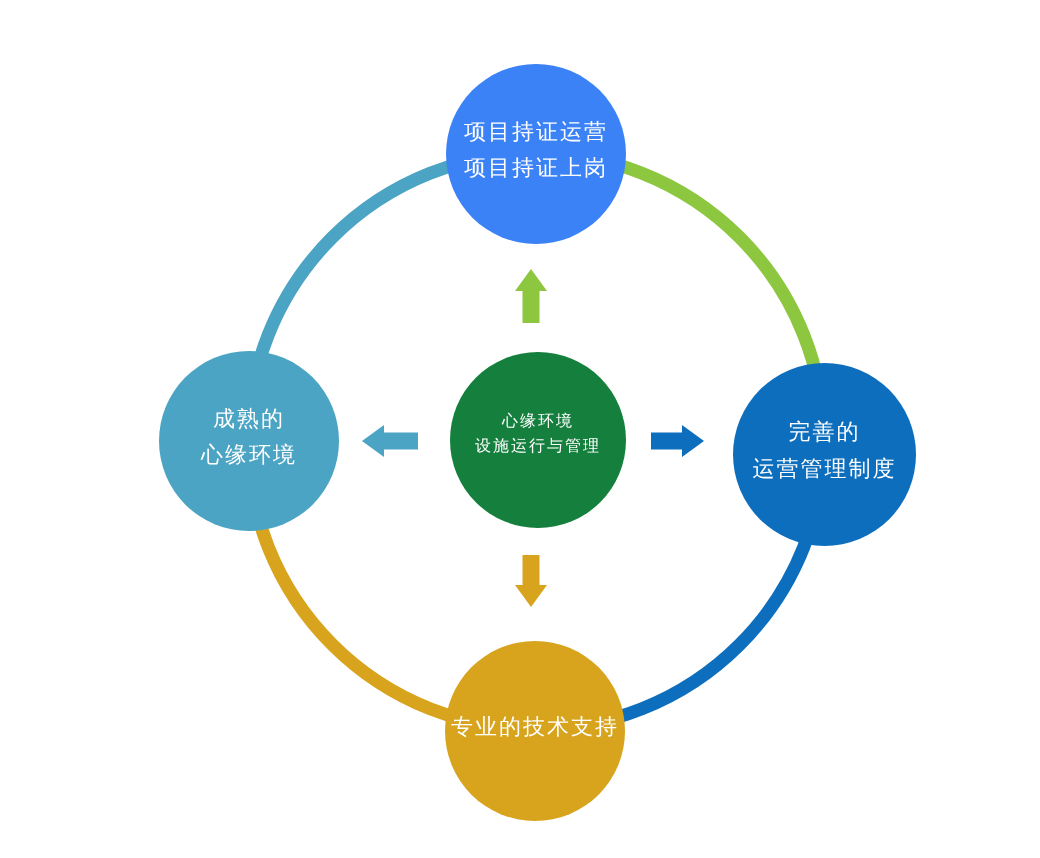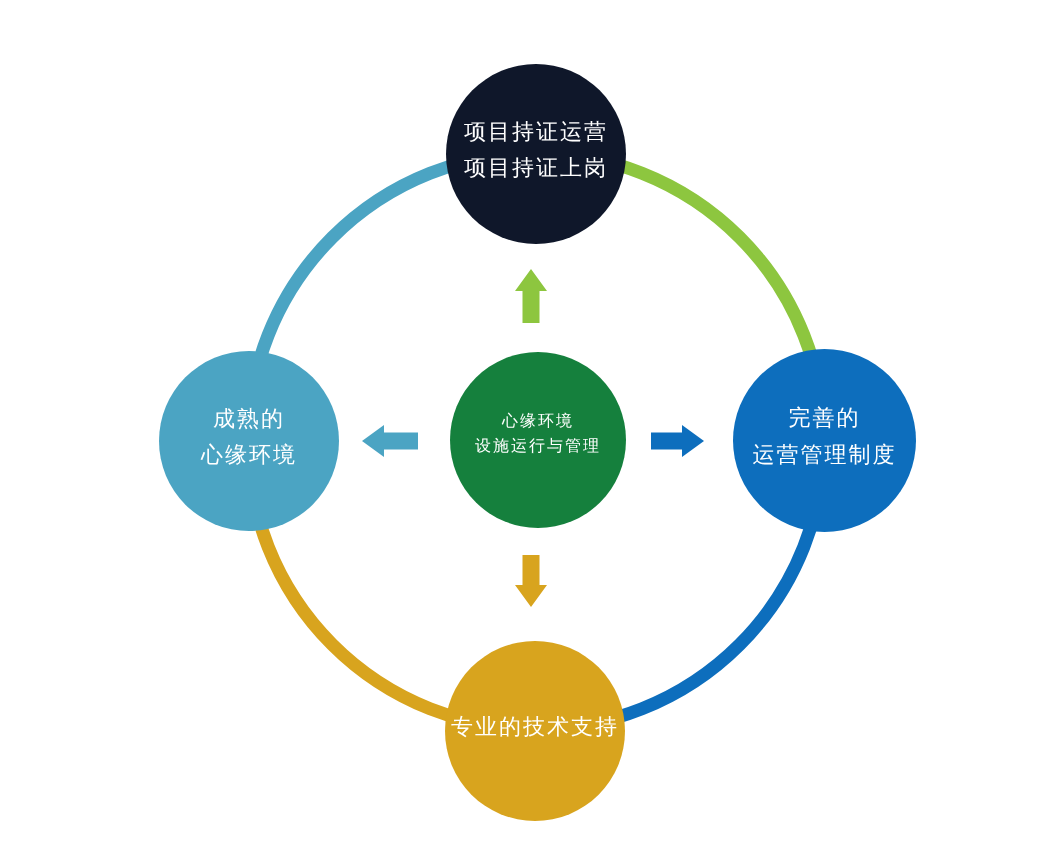--- a/index.html
+++ b/index.html
@@ -29,21 +29,21 @@
       position: absolute;
       border-radius: 50%;
       display: flex;
       align-items: center;
       justify-content: center;
       text-align: center;
       color: #ffffff;
     }
     .node-top    { left: 446px; top: 64px;  width: 180px; height: 180px; }
     .node-left   { left: 159px; top: 351px; width: 180px; height: 180px; }
-    .node-right  { left: 733px; top: 349px; width: 183px; height: 183px; }
+    .node-right  { left: 733px; top: 363px; width: 183px; height: 183px; }
     .node-bottom { left: 445px; top: 641px; width: 180px; height: 180px; font-family: Liberation Serif, serif; }
     .node-center { left: 450px; top: 352px; width: 176px; height: 176px; }
     .node-label {
       font-size: 22px;
       line-height: 1.65;
       letter-spacing: 2px;
       transform: translateY(-4px);
     }
     .node-center .node-label {
       font-size: 16px;
@@ -62,21 +62,21 @@
     <path class="arc" d="M 536 153 A 288 288 0 0 1 824 441" stroke="#8dc63f"></path>
     <path class="arc" d="M 824 441 A 288 288 0 0 1 536 729" stroke="#0d6ebd"></path>
     <path class="arc" d="M 536 729 A 288 288 0 0 1 248 441" stroke="#d8a41e"></path>
 
     <polygon points="522.5,323 522.5,291 515,291 531,269 547,291 539.5,291 539.5,323" fill="#8dc63f"></polygon>
     <polygon points="418,432.5 384,432.5 384,425 362,441 384,457 384,449.5 418,449.5" fill="#4ba4c3"></polygon>
     <polygon points="651,432.5 682,432.5 682,425 704,441 682,457 682,449.5 651,449.5" fill="#0d6ebd"></polygon>
     <polygon points="522.5,555 539.5,555 539.5,585 547,585 531,607 515,585 522.5,585" fill="#d8a41e"></polygon>
   </svg>
 
-  <div class="circle node-top" style="background-color: #0f172a;">
+  <div class="circle node-top" style="background-color: #3b82f6;">
     <div class="node-label">
       <div>项目持证运营</div>
       <div>项目持证上岗</div>
     </div>
   </div>
 
   <div class="circle node-left" style="background-color: rgb(75, 164, 195);">
     <div class="node-label">
       <div>成熟的</div>
       <div>心缘环境</div>

